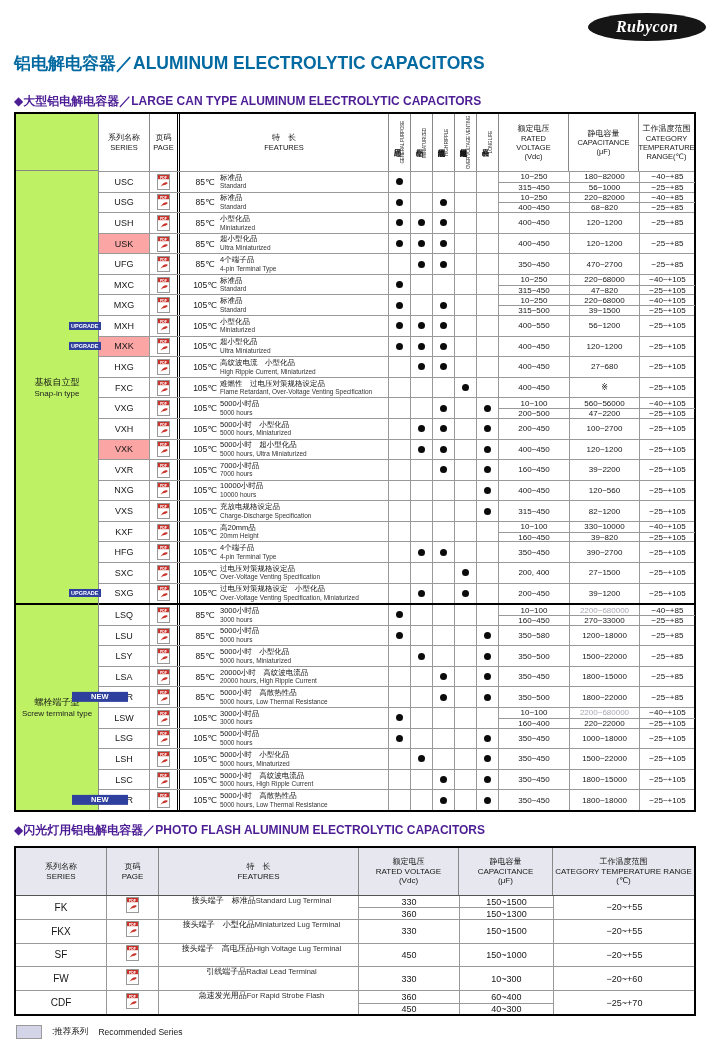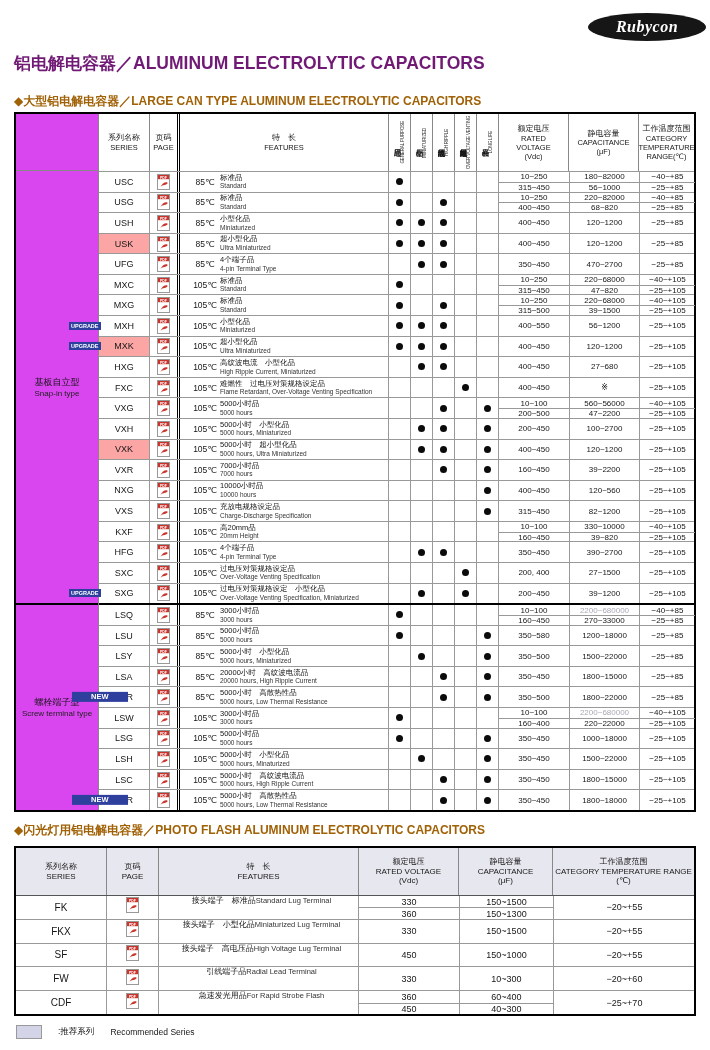--- a/index.html
+++ b/index.html
@@ -5,27 +5,27 @@
   *{box-sizing:border-box;margin:0;padding:0}
   body{background:#fff}
   .page{position:relative;width:710px;height:1050px;background:#fff;overflow:hidden;
         font-family:"Liberation Sans","DejaVu Sans",sans-serif;color:#161616}
   
   .logo{position:absolute;left:588px;top:13px;width:118px;height:28px;background:#161616;
         border-radius:50%;display:flex;align-items:center;justify-content:center}
   .logo span{color:#fff;font-family:"Liberation Serif","DejaVu Serif",serif;font-style:italic;
         font-weight:bold;font-size:16px;letter-spacing:.5px}
   
-  .title{position:absolute;left:14px;top:52px;font-weight:bold;color:#701a75;font-size:17px}
+  .title{position:absolute;left:14px;top:52px;font-weight:bold;color:#0369a1;font-size:17px}
   .title .ten{font-size:17.5px}
-  .sec{position:absolute;left:14px;font-weight:bold;color:#a16207;font-size:12px}
+  .sec{position:absolute;left:14px;font-weight:bold;color:#4c1d95;font-size:12px}
   #sec1{top:93px} #sec2{top:822px}
   
   .t1{position:absolute;left:14px;top:112px;width:682px;height:700px;border:2px solid #000;display:flex}
-  .gcol{width:83px;display:flex;flex-direction:column;border-right:1px solid #888;background:#d946ef}
+  .gcol{width:83px;display:flex;flex-direction:column;border-right:1px solid #888;background:#bef264}
   .gspacer{height:57px;border-bottom:1px solid #888}
   .gcell{display:flex;flex-direction:column;align-items:center;justify-content:center;text-align:center}
   .gcell .gcn{font-size:9px}
   .gcell .gen{font-size:8px;color:#222}
   .gdiv{border-top:2px solid #000}
   .rcol{flex:1;display:flex;flex-direction:column;min-width:0}
   .hrow{height:57px;display:grid;grid-template-columns:50px 28px 211px 22px 22px 22px 22px 22px 70px 70px 56px}
   .hc{border-left:1px solid #888;display:flex;flex-direction:column;align-items:center;justify-content:center;
       text-align:center;font-size:7.5px;line-height:1.2;overflow:hidden}
   .hc:first-child{border-left:none}
@@ -63,21 +63,21 @@
   .row2{flex:1;display:grid;grid-template-columns:90px 52px 200px 336px;border-top:1px solid #999;min-height:0}
   .row2:nth-of-type(2){border-top:none}
   .c2{border-left:1px solid #999;display:flex;align-items:center;justify-content:center;min-height:0}
   .c2.series2{border-left:none;font-size:10px}
   .feat2{flex-direction:row;align-items:flex-start;justify-content:center;padding-left:6px;line-height:1.2}
   .feat2 .fcn{font-size:8px}
   .feat2 .fen{font-size:7.5px}
   .specs2{display:grid;grid-template-columns:100px 94px 142px;grid-auto-rows:1fr;border-left:1px solid #999}
   .specs2 .sc{font-size:9px}
   
-  .legend{position:absolute;left:16px;top:1025px;display:flex;align-items:center;gap:16px;font-size:8.5px}
+  .legend{position:absolute;left:16px;top:1025px;display:flex;align-items:center;gap:10px;font-size:8.5px}
   .swatch{width:26px;height:14px;background:#d4d4e8;border:1px solid #999}
 </style>
 </head>
 <body>
 
 <div class="page">
   <div class="logo">
     <span>Rubycon</span>
   </div>
 

